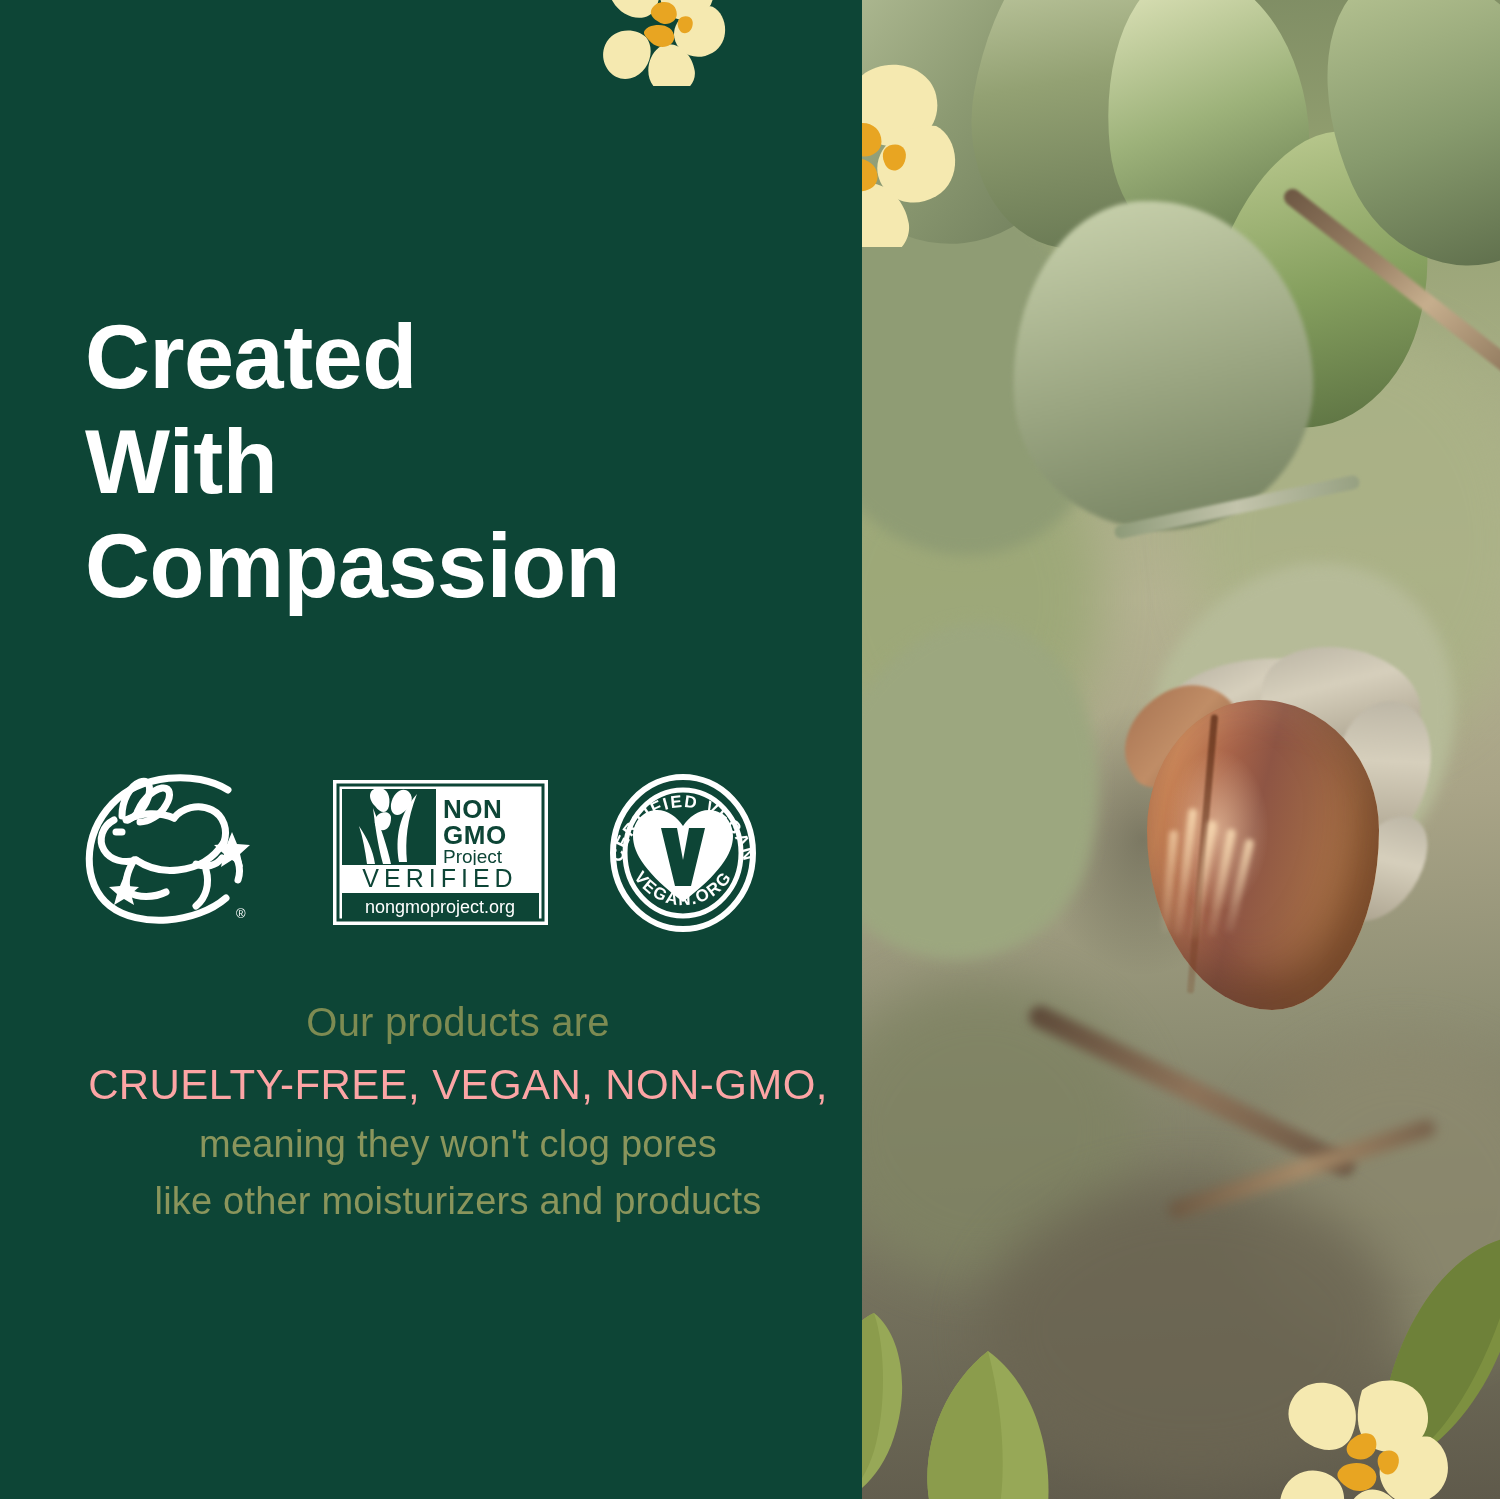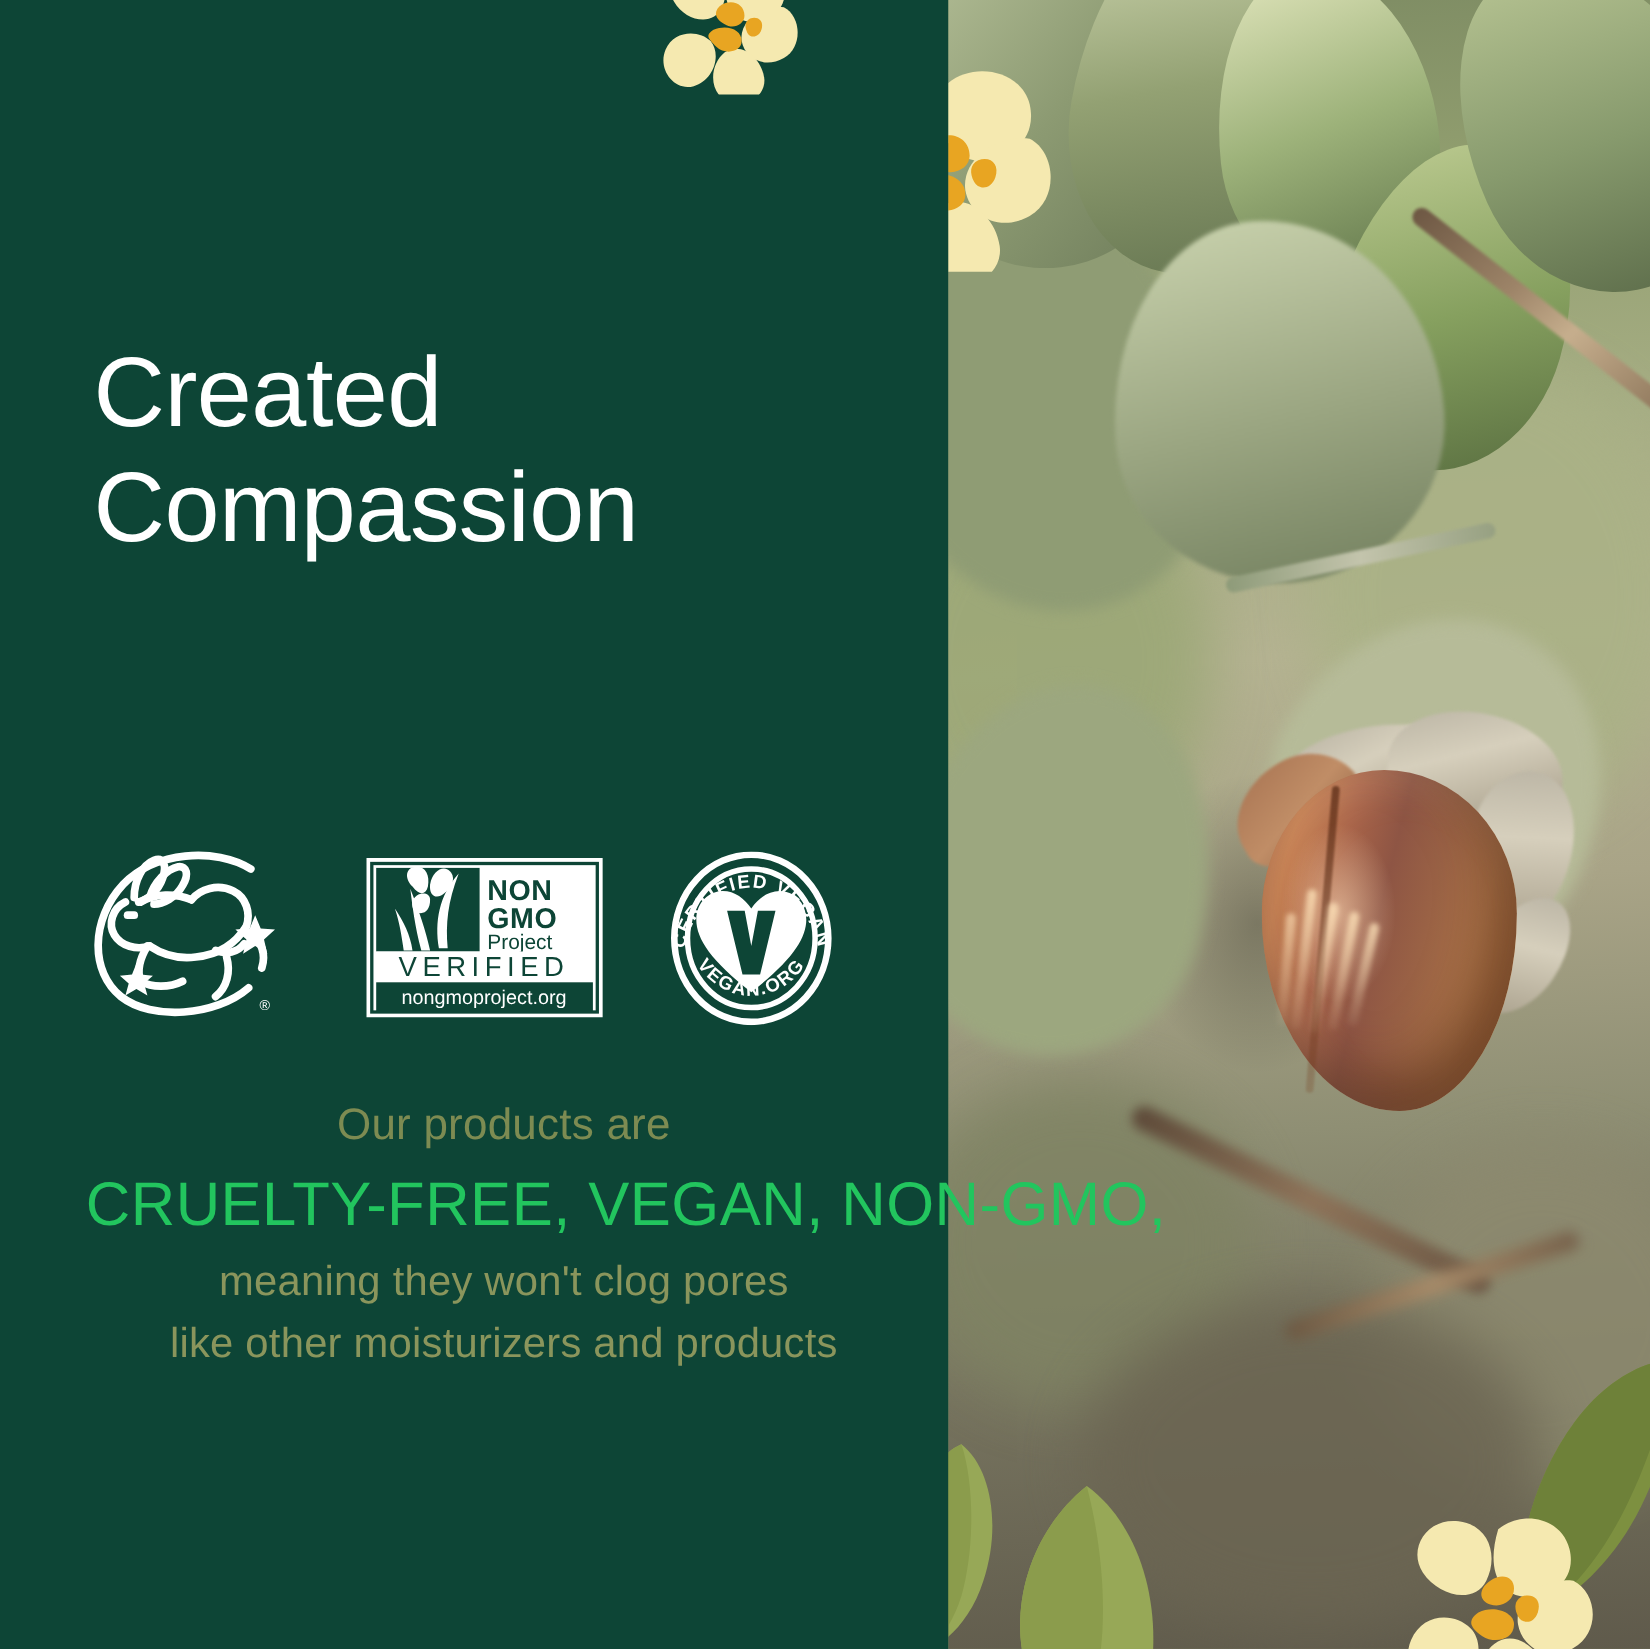--- a/index.html
+++ b/index.html
@@ -122,21 +122,21 @@
     background: #0d4536;
   }
   .headline {
     position: absolute;
     left: 85px;
     top: 245px;
     width: 740px;
     color: #ffffff;
     font-size: 90px;
     line-height: 1.16;
-    font-weight: 400;
+    font-weight: 700;
     letter-spacing: -0.5px;
   }
   .headline .hl-line { display: block; }
 
   .badges {
     position: absolute;
     left: 78px;
     top: 772px;
     width: 720px;
     height: 162px;
@@ -157,23 +157,23 @@
     display: block;
     white-space: nowrap;
   }
   .copy-lead {
     font-size: 40px;
     line-height: 1.52;
     color: #7d8b52;
     letter-spacing: 0.2px;
   }
   .copy-claim {
-    font-size: 56px;
+    font-size: 42px;
     line-height: 1.50;
-    color: #22c55e;
+    color: #fca5a5;
     letter-spacing: 0.4px;
   }
   .copy-tail {
     font-size: 38px;
     line-height: 1.50;
     color: #8a955c;
     letter-spacing: 0.2px;
   }
 </style>
 </head>
@@ -291,20 +291,21 @@
         <path d="M24 94 C10 98 -2 82 4 68 C10 54 28 54 36 62 C44 72 38 90 24 94 Z" fill="#F5E9B0"></path>
         <path d="M10 34 C2 22 12 6 28 8 C44 10 50 26 44 38 C38 52 18 48 10 34 Z" fill="#F5E9B0"></path>
         <path d="M44 36 C52 32 60 36 60 44 C60 50 52 54 46 50 C38 46 38 40 44 36 Z" fill="#E8A522"></path>
         <path d="M38 54 C48 50 58 54 58 62 C58 70 46 72 40 66 C34 60 32 58 38 54 Z" fill="#E8A522"></path>
         <path d="M64 46 C70 44 74 48 72 54 C70 60 64 60 62 56 C60 52 60 48 64 46 Z" fill="#E8A522"></path>
       </g>
     </svg>
 
     <h1 class="headline">
       <span class="hl-line">Created</span>
+      <span class="hl-line">With</span>
       <span class="hl-line">Compassion</span>
     </h1>
 
     <div class="badges">
 
       <div class="badge badge-bunny">
         <svg width="172" height="158" viewBox="0 0 172 158">
           <g fill="none" stroke="#ffffff" stroke-width="7" stroke-linecap="round" stroke-linejoin="round">
 
             <path d="M150 18 C118 -2 62 2 34 32 C4 64 4 112 32 134 C60 156 118 152 148 126"></path>

